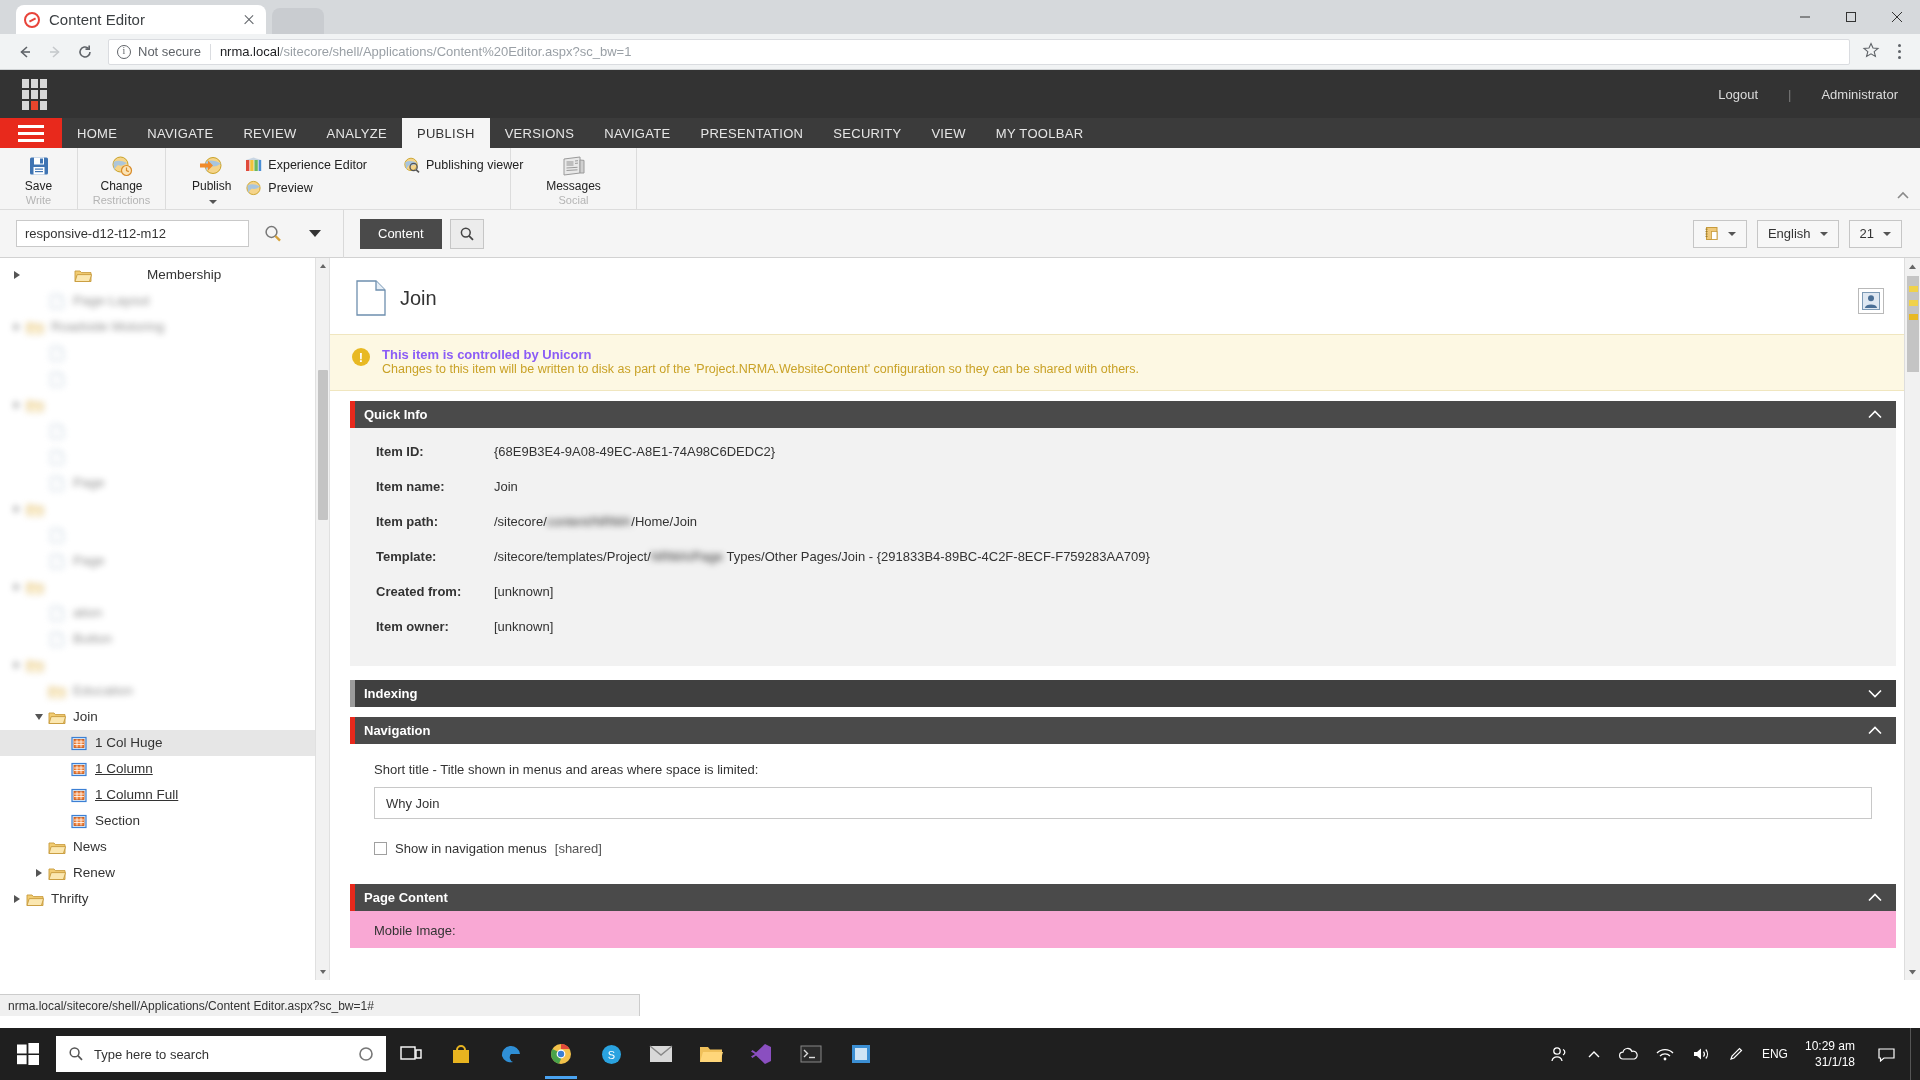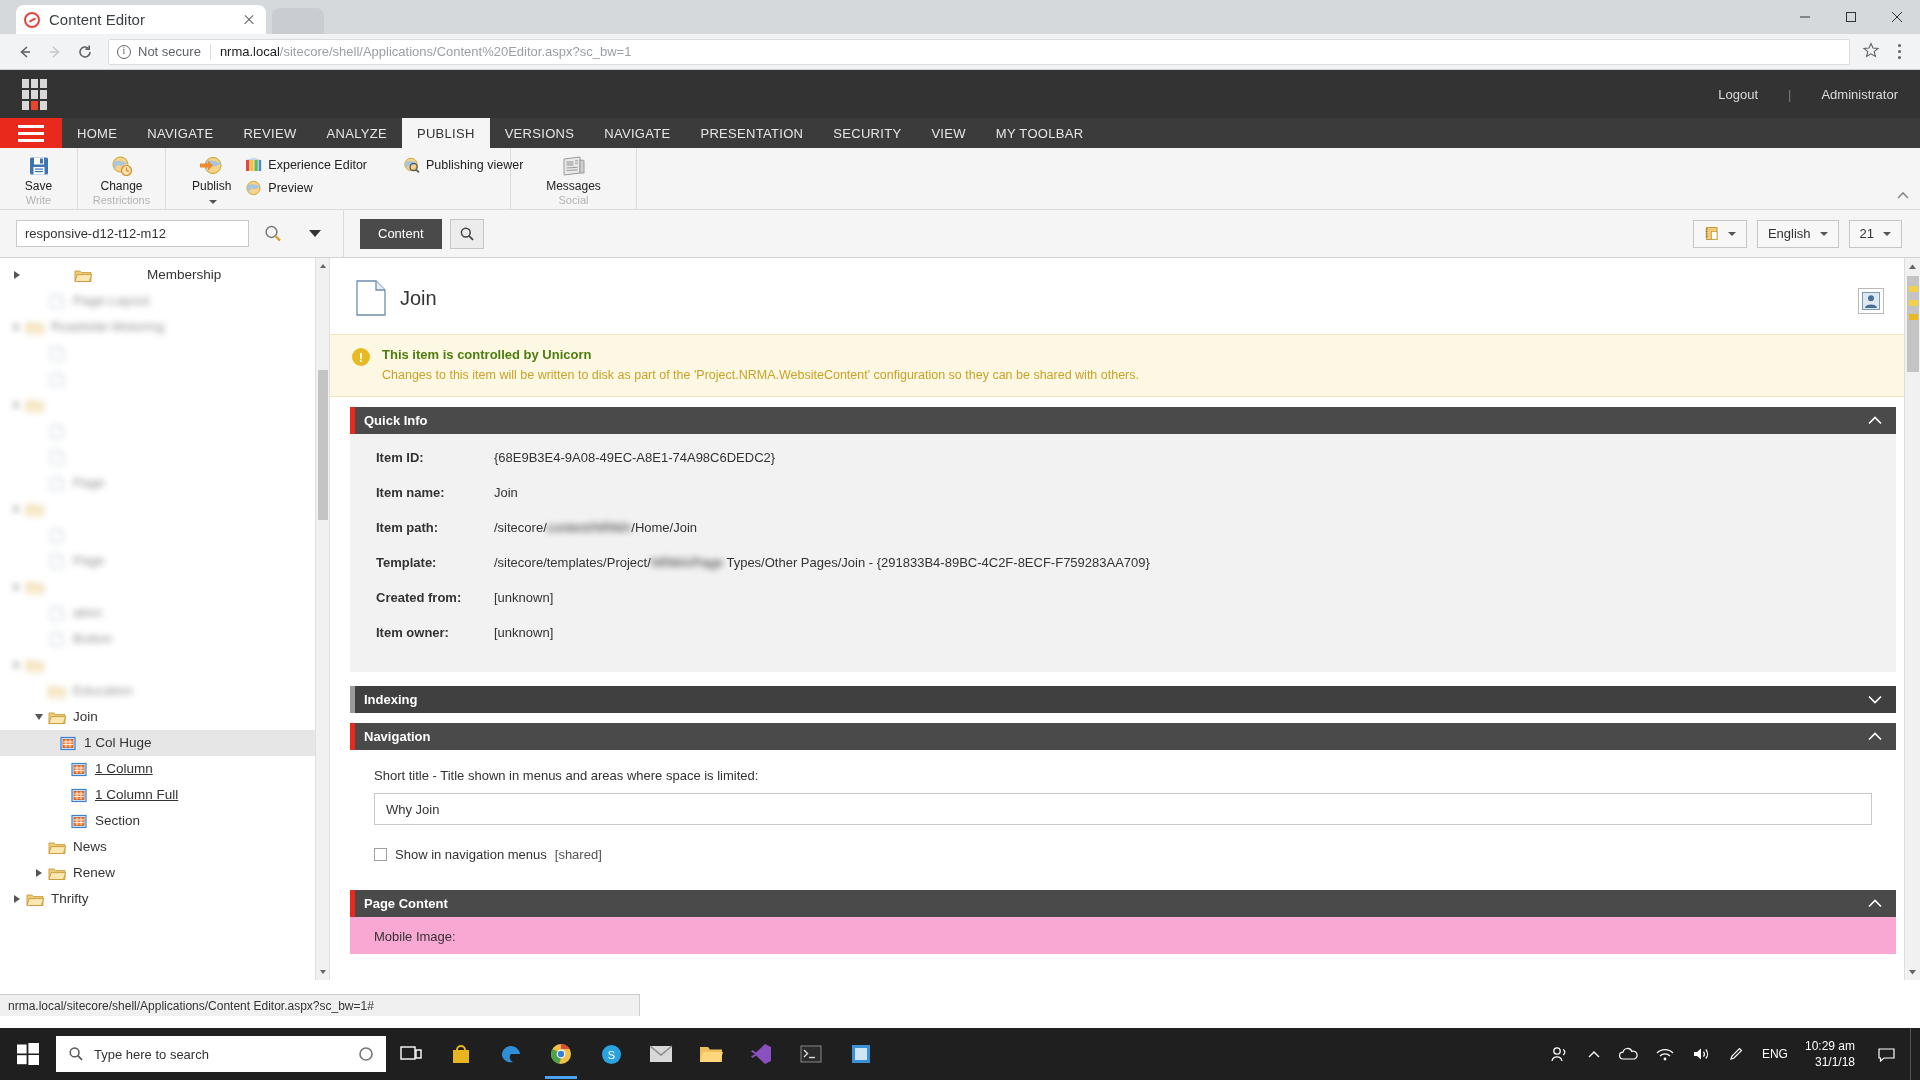--- a/index.html
+++ b/index.html
@@ -193,21 +193,21 @@
   }
 
   .unicorn {
     background:#fdf8e3; border-top:1px solid #f0e6bf; border-bottom:1px solid #f0e6bf;
     display:flex; gap:12px; padding: 12px 26px 14px 22px; align-items:flex-start;
   }
   .unicorn .bang {
     width:18px;height:18px;border-radius:50%;background:#e8b923;color:#fff;font-size:13px;font-weight:bold;
     display:flex;align-items:center;justify-content:center;flex:0 0 18px;margin-top:1px;
   }
-  .unicorn .u-t1 { color:#4d7c0f; font-size:13px; font-weight:bold; margin-bottom:6px;}
+  .unicorn .u-t1 { color:#8b5cf6; font-size:13px; font-weight:bold; }
   .unicorn .u-t2 { color:#c9a227; font-size:12.5px; }
 
   .section-hdr {
     height: 27px; display:flex; align-items:center; justify-content:space-between;
     background:#4a4a4a; color:#fff; font-size:13px; font-weight:bold;
     margin: 10px 8px 0 20px; padding: 0 14px 0 14px; position:relative; cursor:pointer;
   }
   .section-hdr.gray { background:#404040; }
   .section-hdr::before {
     content:""; position:absolute; left:0; top:0; bottom:0; width:5px; background:#e8291c;
@@ -675,21 +675,21 @@
               <div class="tnode" style="padding-left: 30px;">
                 <span class="twist">
                   <i class="arr-d"></i>
                 </span>
                 <span class="ticon"><svg viewBox="0 0 18 15">
                     <path d="M1 3 L6 3 L7.4 4.6 L17 4.6 L17 13.5 L1 13.5 Z" fill="#f2cc72" stroke="#c79b3c" stroke-width=".9"></path>
                     <path d="M1 13.5 L3.2 6.6 L17.6 6.6 L15.4 13.5 Z" fill="#fbe7b0" stroke="#c79b3c" stroke-width=".9"></path>
                   </svg></span>
                 <span class="tlabel">Join</span>
               </div>
-              <div class="tnode sel" style="padding-left: 41px;">
+              <div class="tnode sel" style="padding-left: 52px;">
                 <span class="twist"></span>
                 <span class="ticon"><svg viewBox="0 0 18 15">
                     <rect x="2" y="1.5" width="14" height="12" fill="#dcebf8" stroke="#3b7fd4" stroke-width="1.2"></rect>
                     <rect x="4" y="3.5" width="10" height="8" fill="#f0823a" stroke="#c2541a" stroke-width=".8"></rect>
                     <line x1="4" y1="6" x2="14" y2="6" stroke="#fff" stroke-width=".8"></line>
                     <line x1="4" y1="8.5" x2="14" y2="8.5" stroke="#fff" stroke-width=".8"></line>
                     <line x1="7" y1="3.5" x2="7" y2="11.5" stroke="#fff" stroke-width=".8"></line>
                     <line x1="11" y1="3.5" x2="11" y2="11.5" stroke="#fff" stroke-width=".8"></line>
                   </svg></span>
                 <span class="tlabel">1 Col Huge</span>

